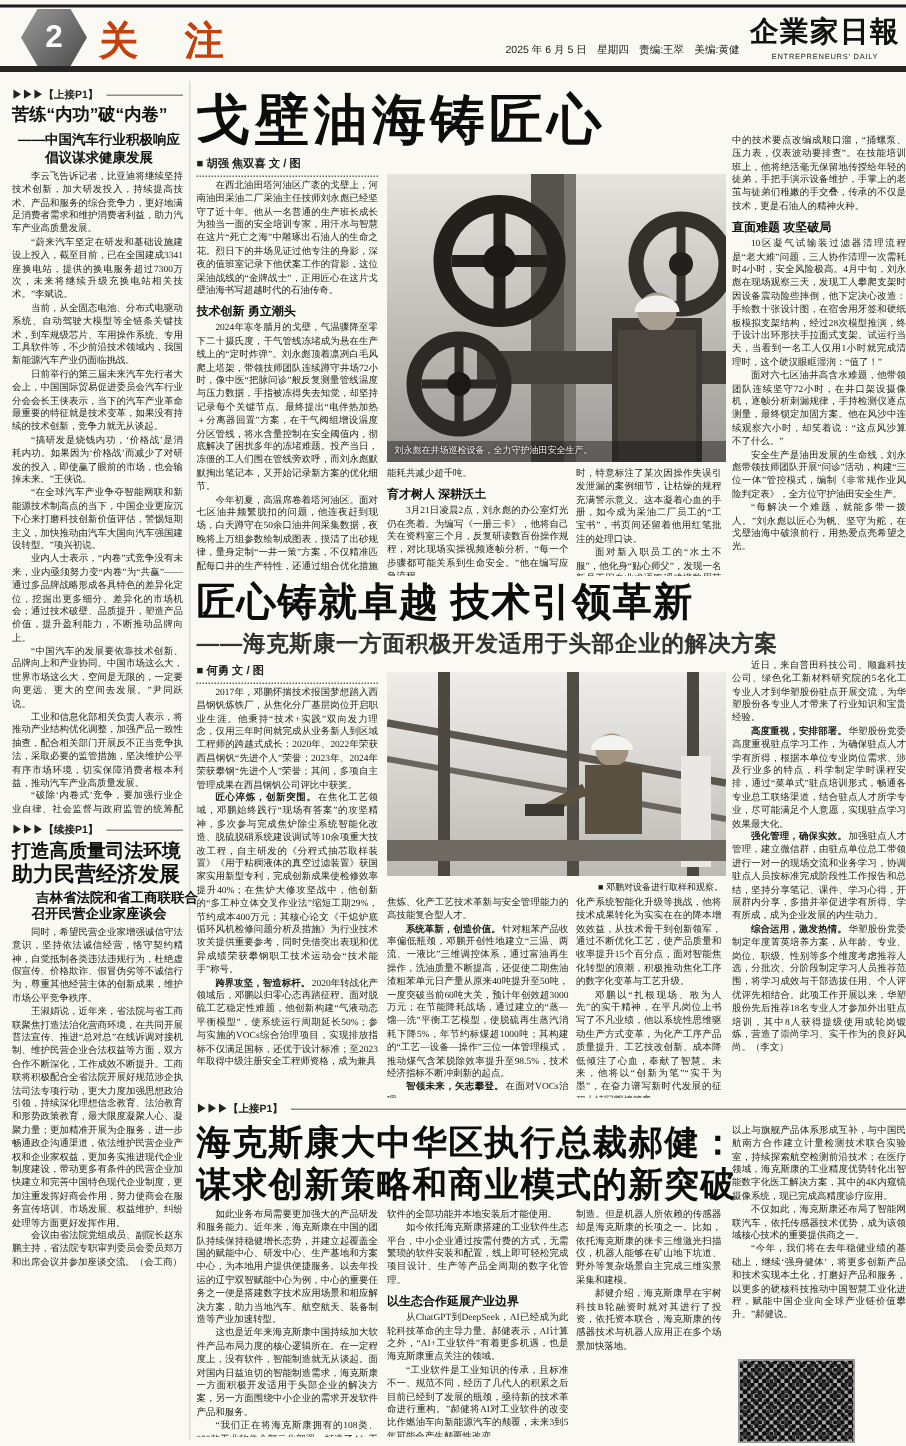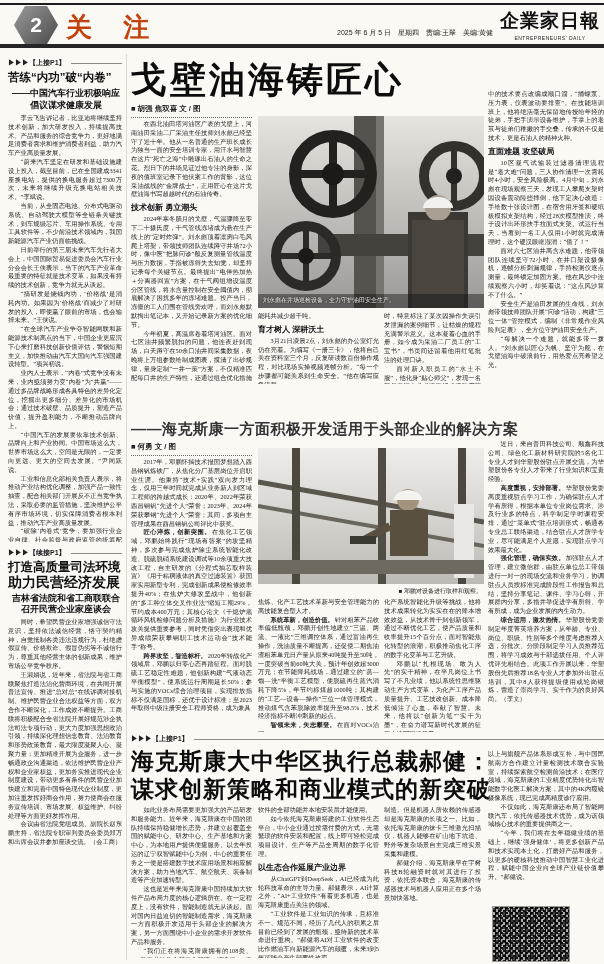--- a/index.html
+++ b/index.html
@@ -88,21 +88,21 @@
       <p class="p">工业和信息化部相关负责人表示，将推动产业结构优化调整，加强产品一致性抽查，配合相关部门开展反不正当竞争执法，采取必要的监管措施，坚决维护公平有序市场环境，切实保障消费者根本利益，推动汽车产业高质量发展。</p>
       <p class="p">“破除‘内卷式’竞争，要加强行业企业自律、社会监督与政府监管的统筹配合。同时，要引导行业企业坚持创新引领，把握电动化、智能化转型背景下的产业变革，加快培育高质量、可持续发展的核心竞争力。”中国汽车工程学会理事长张进华说。</p>
     </div>
 
   <div class="abs jump" style="left:8px;top:548px;width:114px;">
     <span>▶▶▶【续接P1】</span>
       <span class="dash"></span>
   </div>
   <div class="abs railh1" style="left:8px;top:560px;width:116px;font-size:12.5px;">打造高质量司法环境</div>
   <div class="abs railh1" style="left:8px;top:575px;width:116px;font-size:14px;">助力民营经济发展</div>
-  <div class="abs railh2" style="left:8px;top:592px;width:116px;font-weight:700;">吉林省法院和省工商联联合</div>
+  <div class="abs railh2" style="left:20px;top:592px;width:116px;font-weight:700;">吉林省法院和省工商联联合</div>
   <div class="abs railh2" style="left:8px;top:603px;width:116px;font-weight:700;">召开民营企业家座谈会</div>
   <div class="abs col" style="left:8px;top:618px;width:114px;height:344px;">
 
   <p class="p">同时，希望民营企业家增强诚信守法意识，坚持依法诚信经营，恪守契约精神，自觉抵制各类违法违规行为，杜绝虚假宣传、价格欺诈、假冒伪劣等不诚信行为，尊重其他经营主体的创新成果，维护市场公平竞争秩序。</p>
       <p class="p">王淑娟说，近年来，省法院与省工商联聚焦打造法治化营商环境，在共同开展普法宣传、推进“总对总”在线诉调对接机制、维护民营企业合法权益等方面，双方合作不断深化，工作成效不断提升。工商联将积极配合全省法院开展好规范涉企执法司法专项行动，更大力度加强思想政治引领，持续深化理想信念教育、法治教育和形势政策教育，最大限度凝聚人心、凝聚力量；更加精准开展为企服务，进一步畅通政企沟通渠道，依法维护民营企业产权和企业家权益，更加务实推进现代企业制度建设，带动更多有条件的民营企业加快建立和完善中国特色现代企业制度，更加注重发挥好商会作用，努力使商会在服务宣传培训、市场发展、权益维护、纠纷处理等方面更好发挥作用。</p>
       <p class="p">会议由省法院党组成员、副院长赵东鹏主持，省法院专职审判委员会委员郑万和出席会议并参加座谈交流。（会工商）</p>
     </div>
 
   <div class="abs h1" style="left:131px;top:56px;">戈壁油海铸匠心</div>
   <div class="abs byline" style="left:131px;top:104px;width:121px;">■ 胡强 焦双喜 文 / 图</div>
@@ -160,20 +160,21 @@
   <div class="abs col" style="left:488px;top:90px;width:116px;height:292px;">
 
   <p class="cont">中的技术要点改编成顺口溜，“捅螺泵、压力表，仪表波动要排查”。在技能培训班上，他将绝活毫无保留地传授给年轻的徒弟，手把手演示设备维护，手掌上的老茧与徒弟们稚嫩的手交叠，传承的不仅是技术，更是石油人的精神火种。</p>
       <p class="sub">直面难题 攻坚破局</p>
       <p class="p">10区凝气试输装过滤器清理流程是“老大难”问题，三人协作清理一次需耗时4小时，安全风险极高。4月中旬，刘永彪在现场观察三天，发现工人攀爬支架时因设备震动险些摔倒，他下定决心改造：手绘数十张设计图，在宿舍用牙签和硬纸板模拟支架结构，经过28次模型推演，终于设计出环形扶手拉面式支架。试运行当天，当看到一名工人仅用1小时就完成清理时，这个硬汉眼眶湿润：“值了！”</p>
       <p class="p">面对六七区油井高含水难题，他带领团队连续坚守72小时，在井口架设摄像机，逐帧分析刺漏规律，手持检测仪逐点测量，最终锁定加固方案。他在风沙中连续观察六小时，却笑着说：“这点风沙算不了什么。”</p>
       <p class="p">安全生产是油田发展的生命线，刘永彪带领技师团队开展“问诊”活动，构建“三位一体”管控模式，编制《非常规作业风险判定表》，全方位守护油田安全生产。</p>
       <p class="p">“每解决一个难题，就能多带一拨人。”刘永彪以匠心为帆、坚守为舵，在戈壁油海中破浪前行，用热爱点亮希望之光。</p>
     </div>
 
+  <div class="abs h2" style="left:131px;top:384px;">匠心铸就卓越 技术引领革新</div>
   <div class="abs h2sub" style="left:131px;top:420px;">——海克斯康一方面积极开发适用于头部企业的解决方案</div>
   <div class="abs byline" style="left:131px;top:442px;width:121px;">■ 何勇 文 / 图</div>
   <div class="abs col" style="left:131px;top:458px;width:121px;height:272px;">
 
   <p class="p">2017年，邓鹏怀揣技术报国梦想踏入西昌钢钒炼铁厂，从焦化分厂基层岗位开启职业生涯。他秉持“技术+实践”双向发力理念，仅用三年时间就完成从业务新人到区域工程师的跨越式成长：2020年、2022年荣获西昌钢钒“先进个人”荣誉；2023年、2024年荣获攀钢“先进个人”荣誉；其间，多项自主管理成果在西昌钢钒公司评比中获奖。</p>
       <p class="p"><b>匠心淬炼，创新突围。</b>在焦化工艺领域，邓鹏始终践行“现场有答案”的攻坚精神，多次参与完成焦炉除尘系统智能化改造、脱硫脱硝系统建设调试等10余项重大技改工程，自主研发的《分程式抽芯取样装置》《用于粘稠液体的真空过滤装置》获国家实用新型专利，完成创新成果使检修效率提升40%；在焦炉大修攻坚战中，他创新的“多工种立体交叉作业法”缩短工期29%，节约成本400万元；其核心论文《干熄炉底循环风机检修问题分析及措施》为行业技术攻关提供重要参考，同时凭借突出表现和优异成绩荣获攀钢职工技术运动会“技术能手”称号。</p>
       <p class="p"><b>跨界攻坚，智造标杆。</b>2020年转战化产领域后，邓鹏以归零心态再踏征程。面对脱硫工艺稳定性难题，他创新构建“气液动态平衡模型”，使系统运行周期延长50%；参与实施的VOCs综合治理项目，实现排放指标不仅满足国标，还优于设计标准；至2023年取得中级注册安全工程师资格，成为兼具</p>
     </div>
 
   <div class="abs photo" style="left:258px;top:448px;width:226px;height:136px;">

